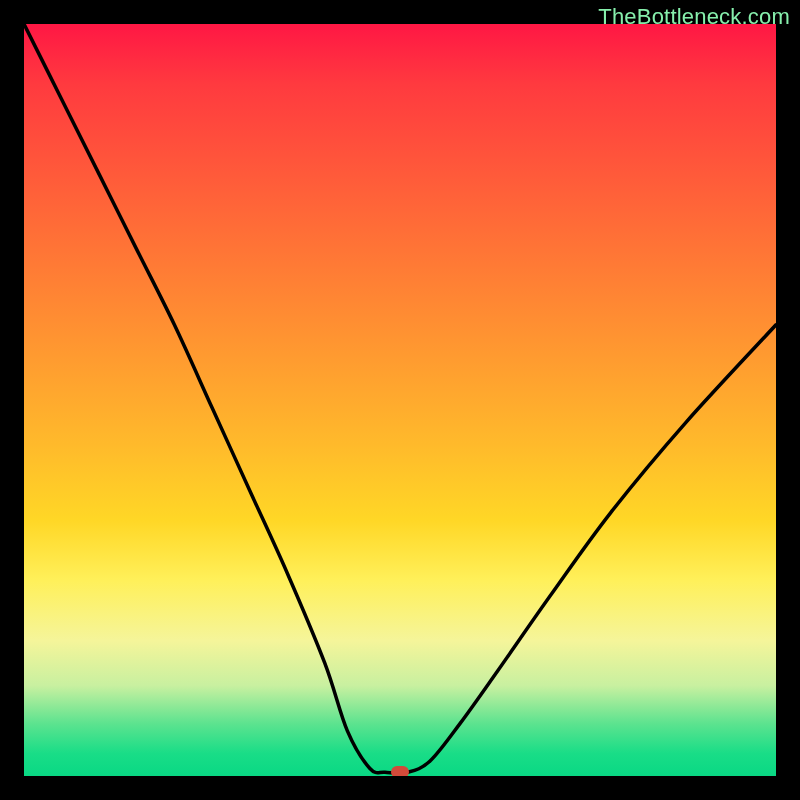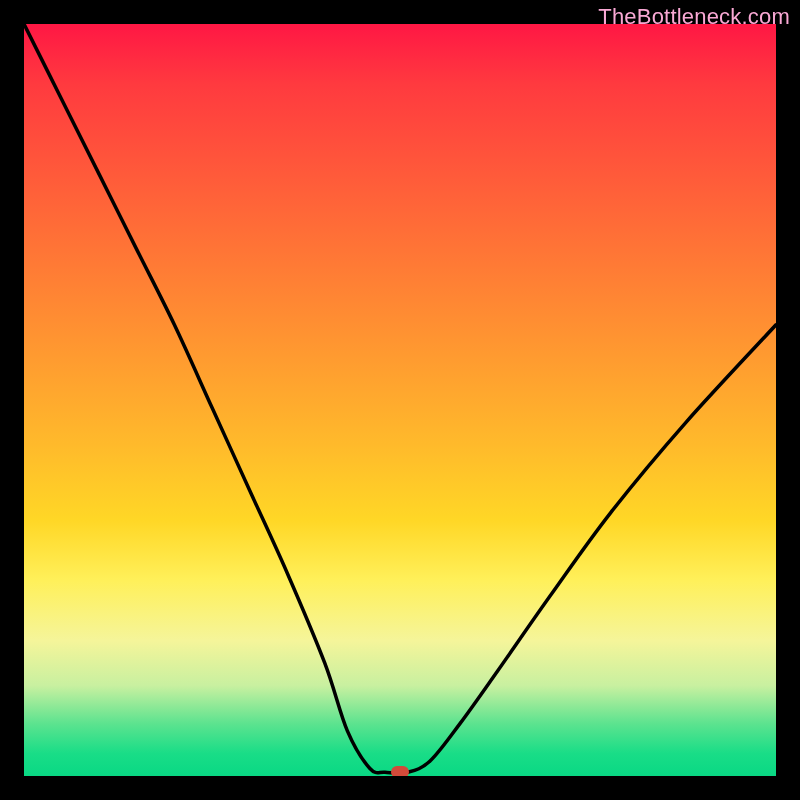--- a/index.html
+++ b/index.html
@@ -14,21 +14,21 @@
   .frame {
     position: relative;
     width: 800px;
     height: 800px;
     background: #000;
   }
   .attribution {
     position: absolute;
     top: 4px;
     right: 10px;
-    color: #f9a8d4;
+    color: #86efac;
     font-size: 22px;
     font-weight: 500;
     letter-spacing: 0.2px;
     z-index: 5;
     user-select: none;
   }
   .plot-area {
     position: absolute;
     left: 24px;
     top: 24px;

